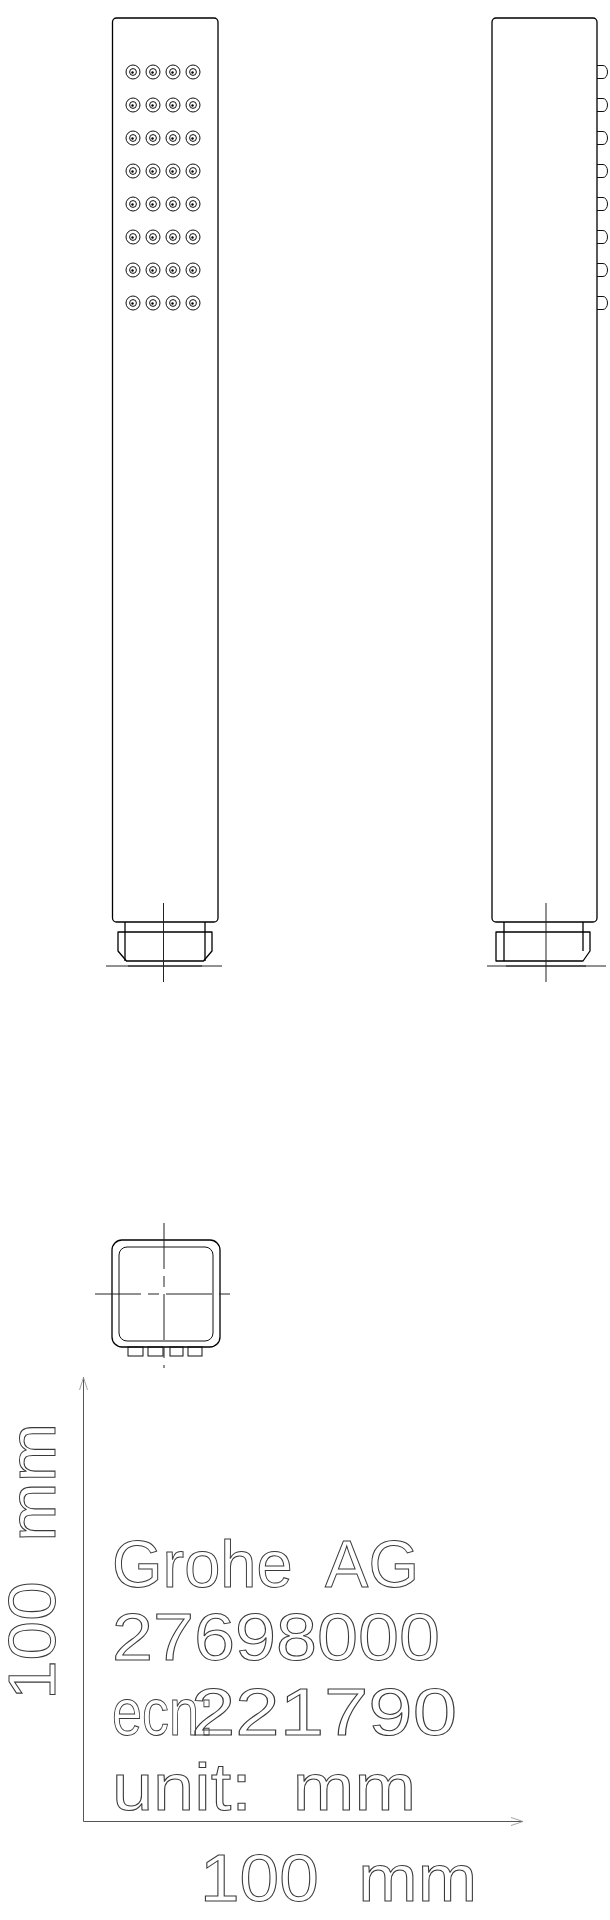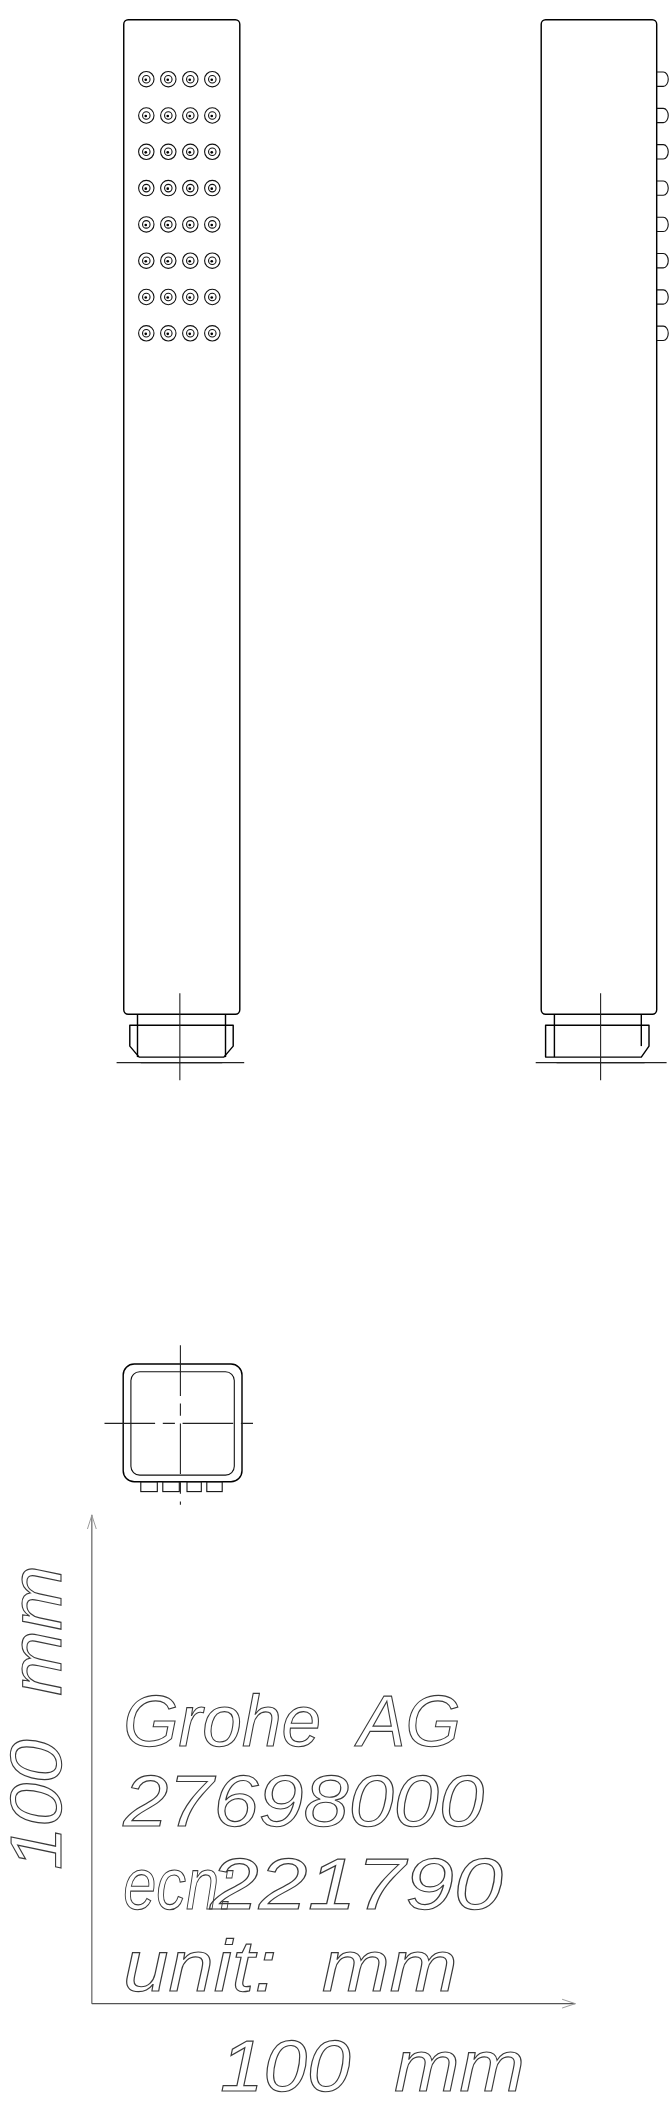--- a/index.html
+++ b/index.html
@@ -7,21 +7,20 @@
     padding: 0;
     background: #ffffff;
     font-family: "Liberation Sans", sans-serif;
   }
   .canvas {
     position: relative;
     width: 610px;
     height: 1920px;
     background: #ffffff;
     overflow: hidden;
-    font-style: italic;
   }
   svg { display: block; }
   .obj  { fill: none; stroke: #000000; stroke-width: 1.3; stroke-linejoin: round; }
   .objthin { fill: none; stroke: #111111; stroke-width: 1; }
   .center { fill: none; stroke: #222222; stroke-width: 1; }
   .centerdash { fill: none; stroke: #222222; stroke-width: 1; stroke-dasharray: 46 7 11 7; }
   .dim { fill: none; stroke: #555555; stroke-width: 1; }
   .arrow { fill: none; stroke: #9a9a9a; stroke-width: 0.9; }
   .cadtext {
     fill: none;

